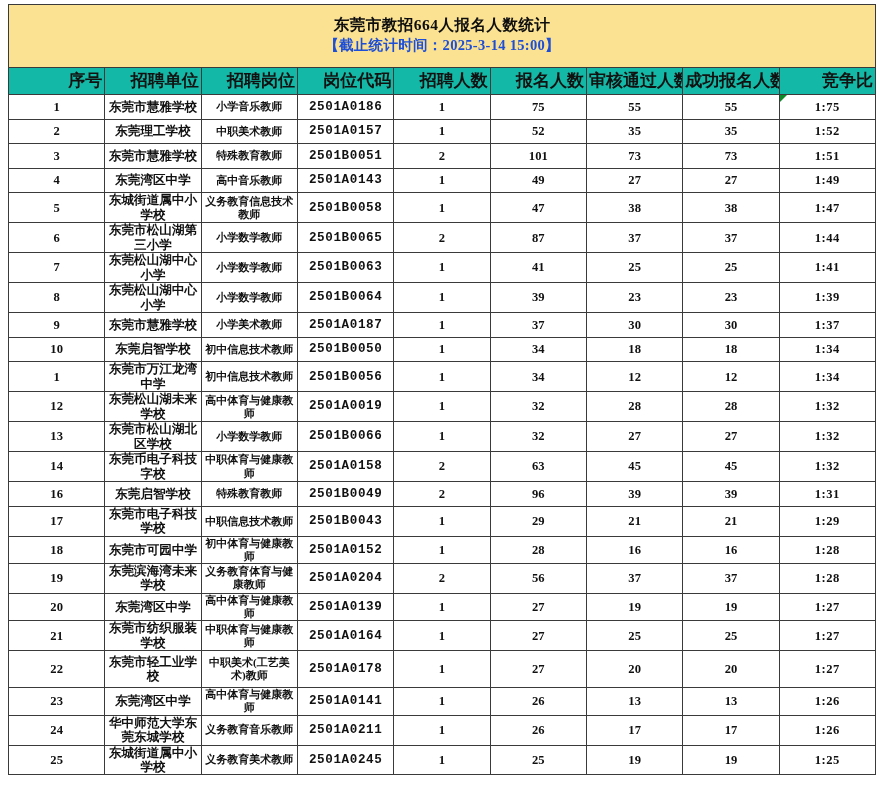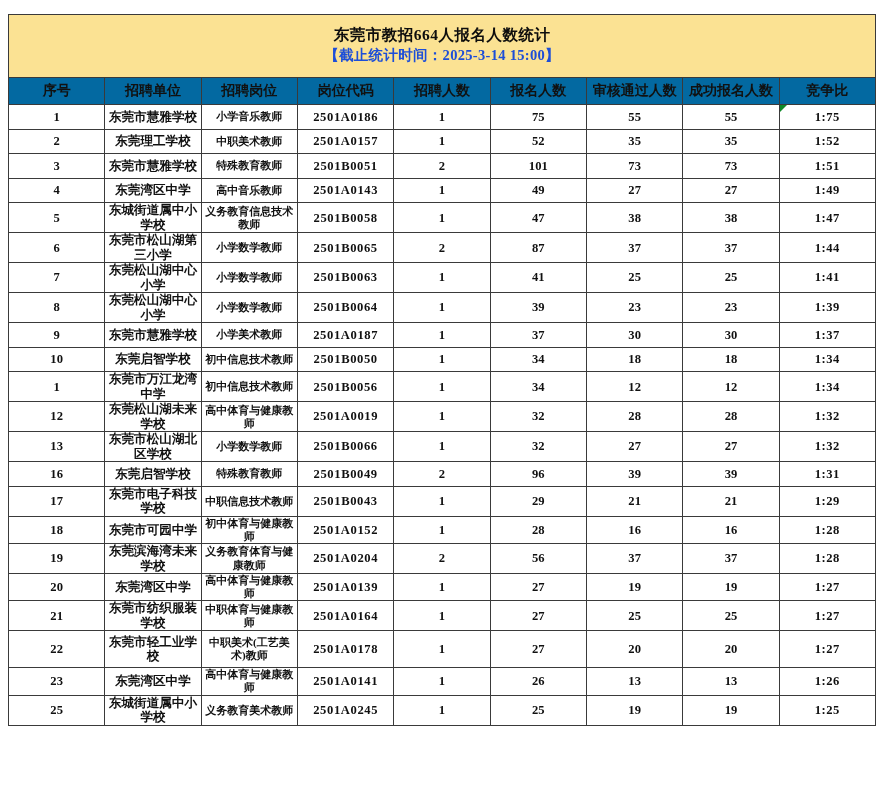--- a/index.html
+++ b/index.html
@@ -12,21 +12,21 @@
     height: 800px;
     overflow: hidden;
     font-family: "Liberation Serif", "DejaVu Serif", serif;
   }
 
   .sheet {
     position: relative;
     width: 884px;
     height: 800px;
     box-sizing: border-box;
-    padding: 14px 8px 0 8px;
+    padding: 4px 8px 0 8px;
   }
 
   table.grid {
     border-collapse: collapse;
     table-layout: fixed;
     width: 868px;
     background: #ffffff;
   }
 
   table.grid td, table.grid th {
@@ -58,41 +58,42 @@
     font-size: 14.5px;
     font-weight: bold;
     letter-spacing: 0.3px;
     color: #1d4ed8;
     white-space: nowrap;
     margin-top: 3px;
   }
 
   
   tr.head-row th {
-    background: #0369a1;
+    background: #14b8a6;
     height: 26px;
-    font-size: 14px;
+    font-size: 17px;
     font-weight: bold;
     white-space: nowrap;
+    text-align: right;
   }
 
   
   tr.data-row td {
     height: 23.6px;
     font-size: 12.6px;
     background: #ffffff;
   }
   tr.data-row.tall td {
     height: 36px;
   }
 
   td.c-idx   { width: 62px; }
   td.c-unit  { width: 172px; }
   td.c-post  { width: 143px; }
-  td.c-code  { width: 102px; font-family: Liberation Serif, serif; letter-spacing: 0.6px; }
+  td.c-code  { width: 102px; font-family: Liberation Mono, monospace; letter-spacing: 0.6px; }
   td.c-hire  { width: 70px; }
   td.c-apply { width: 63px; }
   td.c-pass  { width: 86px; }
   td.c-ok    { width: 94px; }
   td.c-ratio { width: 76px; position: relative; letter-spacing: 0.5px; }
 
   th.c-idx   { width: 62px; }
   th.c-unit  { width: 172px; }
   th.c-post  { width: 143px; font-family: Liberation Serif, serif; }
   th.c-code  { width: 102px; }
@@ -306,20 +307,33 @@
             <span class="post-wrap">小学数学教师</span>
           </td>
           <td class="c-code">2501B0066</td>
           <td class="c-hire">1</td>
           <td class="c-apply">32</td>
           <td class="c-pass">27</td>
           <td class="c-ok">27</td>
           <td class="c-ratio">1:32</td>
         </tr>
         <tr class="data-row">
+          <td class="c-idx">14</td>
+          <td class="c-unit">东莞币电子科技字校</td>
+          <td class="c-post">
+            <span class="post-wrap">中职体育与健康教师</span>
+          </td>
+          <td class="c-code">2501A0158</td>
+          <td class="c-hire">2</td>
+          <td class="c-apply">63</td>
+          <td class="c-pass">45</td>
+          <td class="c-ok">45</td>
+          <td class="c-ratio">1:32</td>
+        </tr>
+        <tr class="data-row">
           <td class="c-idx">16</td>
           <td class="c-unit">东莞启智学校</td>
           <td class="c-post">
             <span class="post-wrap">特殊教育教师</span>
           </td>
           <td class="c-code">2501B0049</td>
           <td class="c-hire">2</td>
           <td class="c-apply">96</td>
           <td class="c-pass">39</td>
           <td class="c-ok">39</td>
@@ -410,20 +424,33 @@
             <span class="post-wrap">高中体育与健康教师</span>
           </td>
           <td class="c-code">2501A0141</td>
           <td class="c-hire">1</td>
           <td class="c-apply">26</td>
           <td class="c-pass">13</td>
           <td class="c-ok">13</td>
           <td class="c-ratio">1:26</td>
         </tr>
         <tr class="data-row">
+          <td class="c-idx">24</td>
+          <td class="c-unit">华中师范大学东莞东城学校</td>
+          <td class="c-post">
+            <span class="post-wrap">义务教育音乐教师</span>
+          </td>
+          <td class="c-code">2501A0211</td>
+          <td class="c-hire">1</td>
+          <td class="c-apply">26</td>
+          <td class="c-pass">17</td>
+          <td class="c-ok">17</td>
+          <td class="c-ratio">1:26</td>
+        </tr>
+        <tr class="data-row">
           <td class="c-idx">25</td>
           <td class="c-unit">东城街道属中小学校</td>
           <td class="c-post">
             <span class="post-wrap">义务教育美术教师</span>
           </td>
           <td class="c-code">2501A0245</td>
           <td class="c-hire">1</td>
           <td class="c-apply">25</td>
           <td class="c-pass">19</td>
           <td class="c-ok">19</td>

